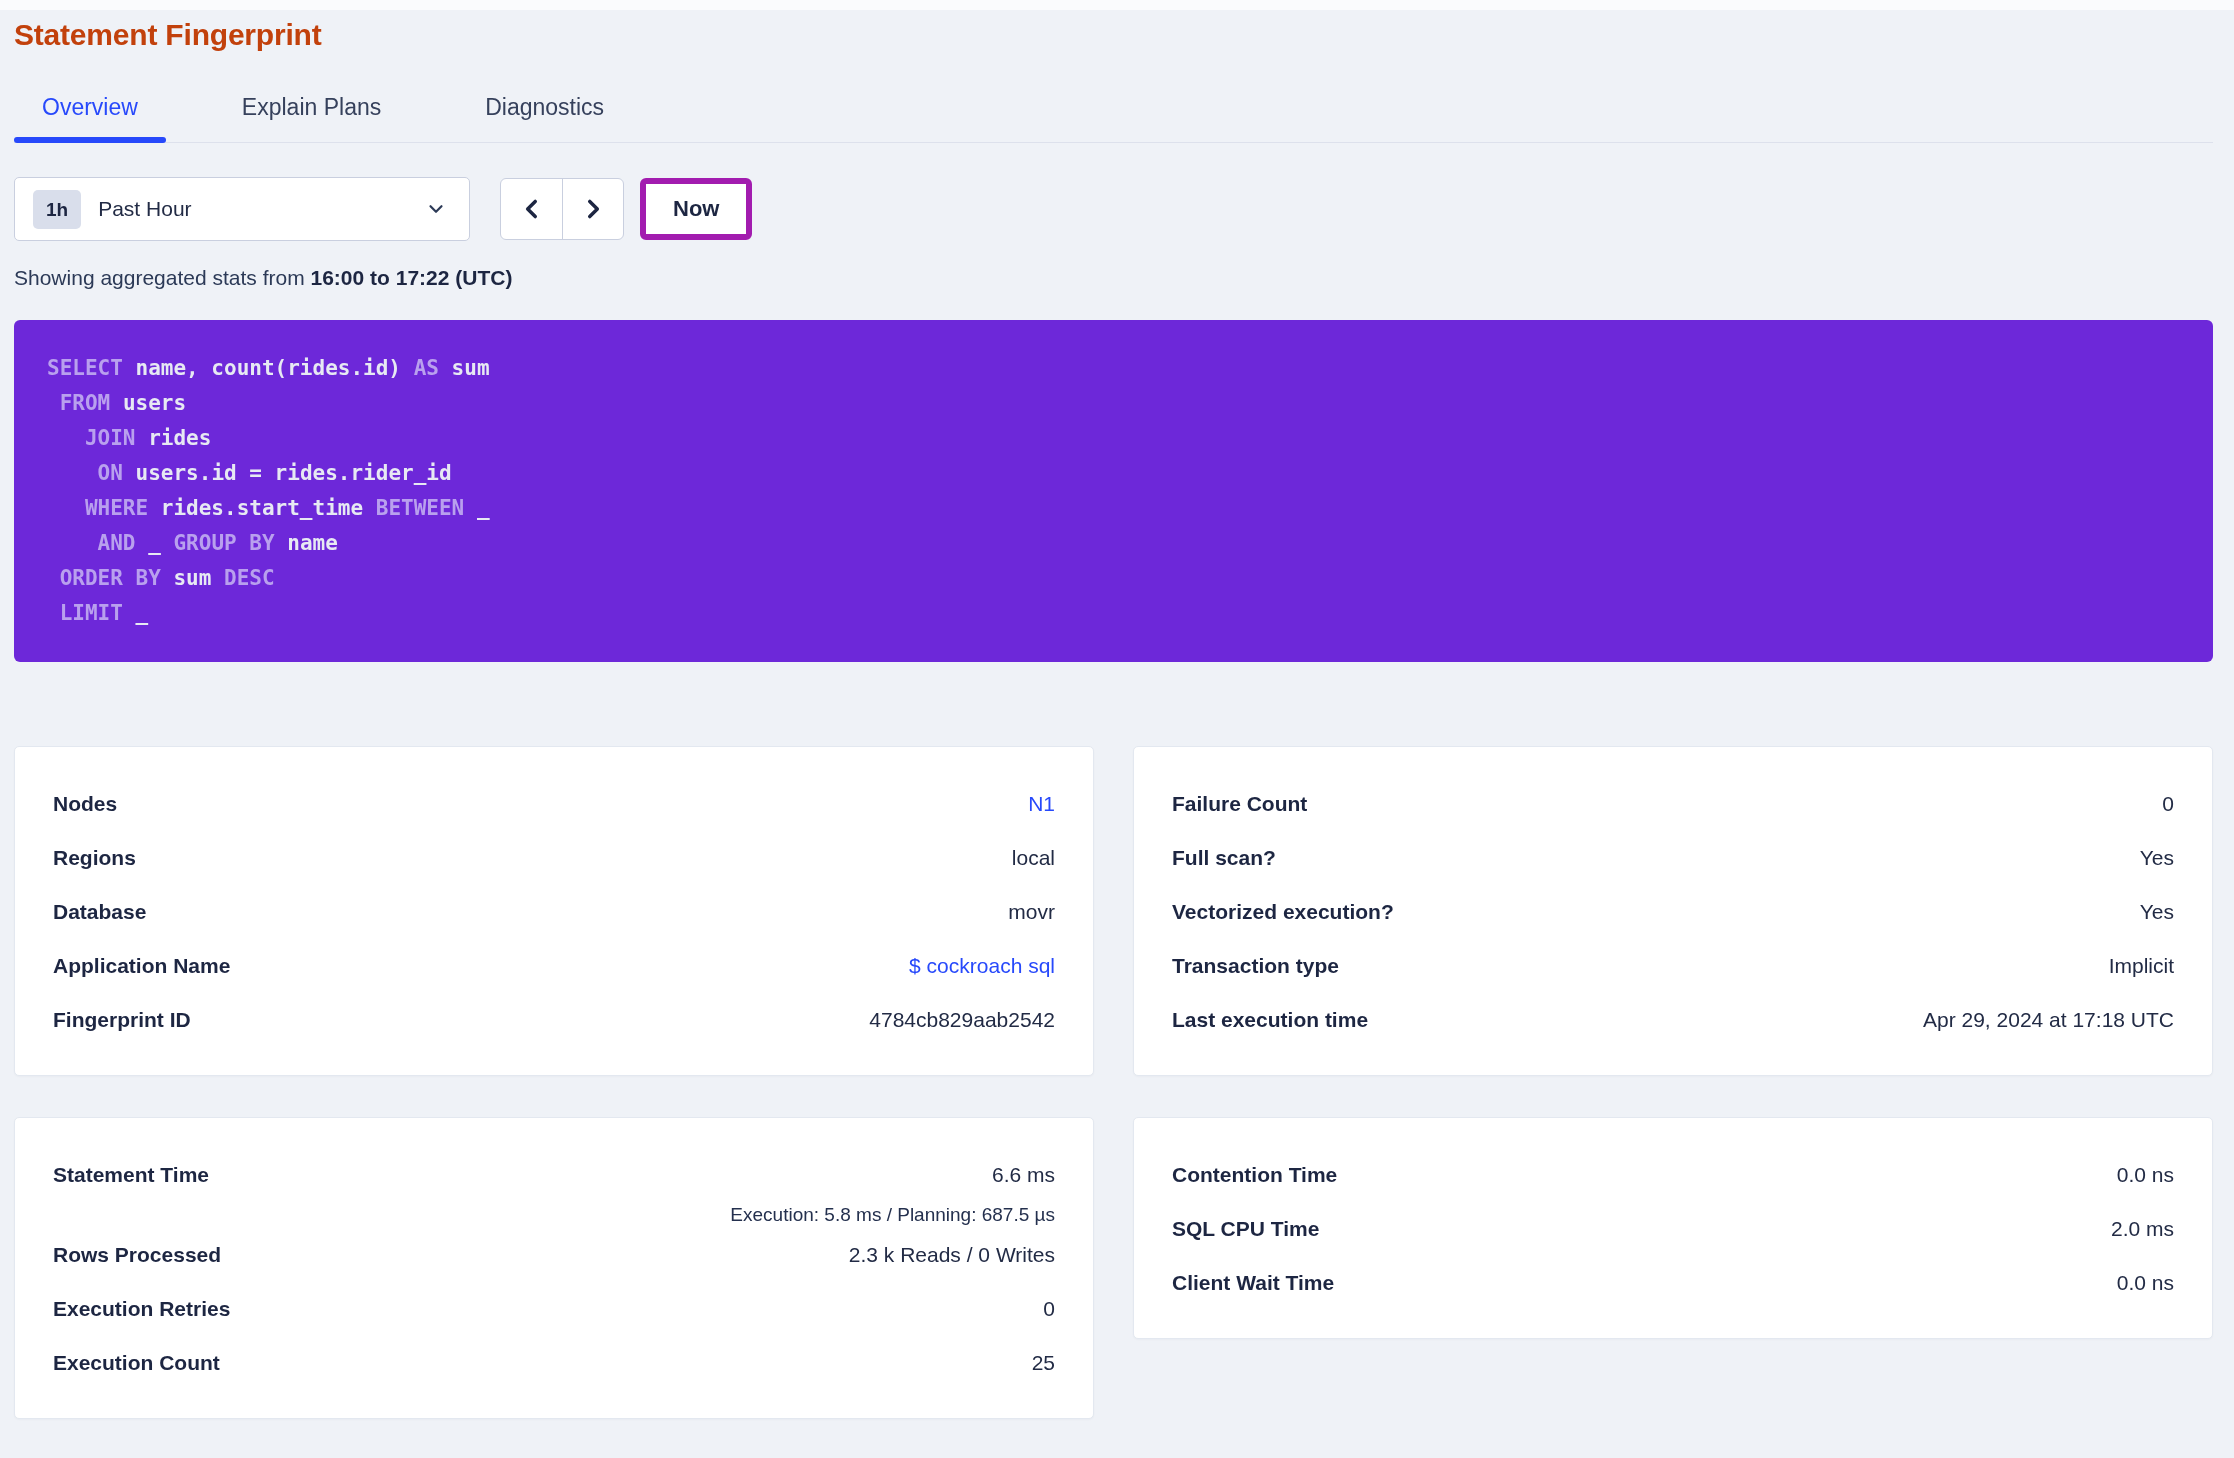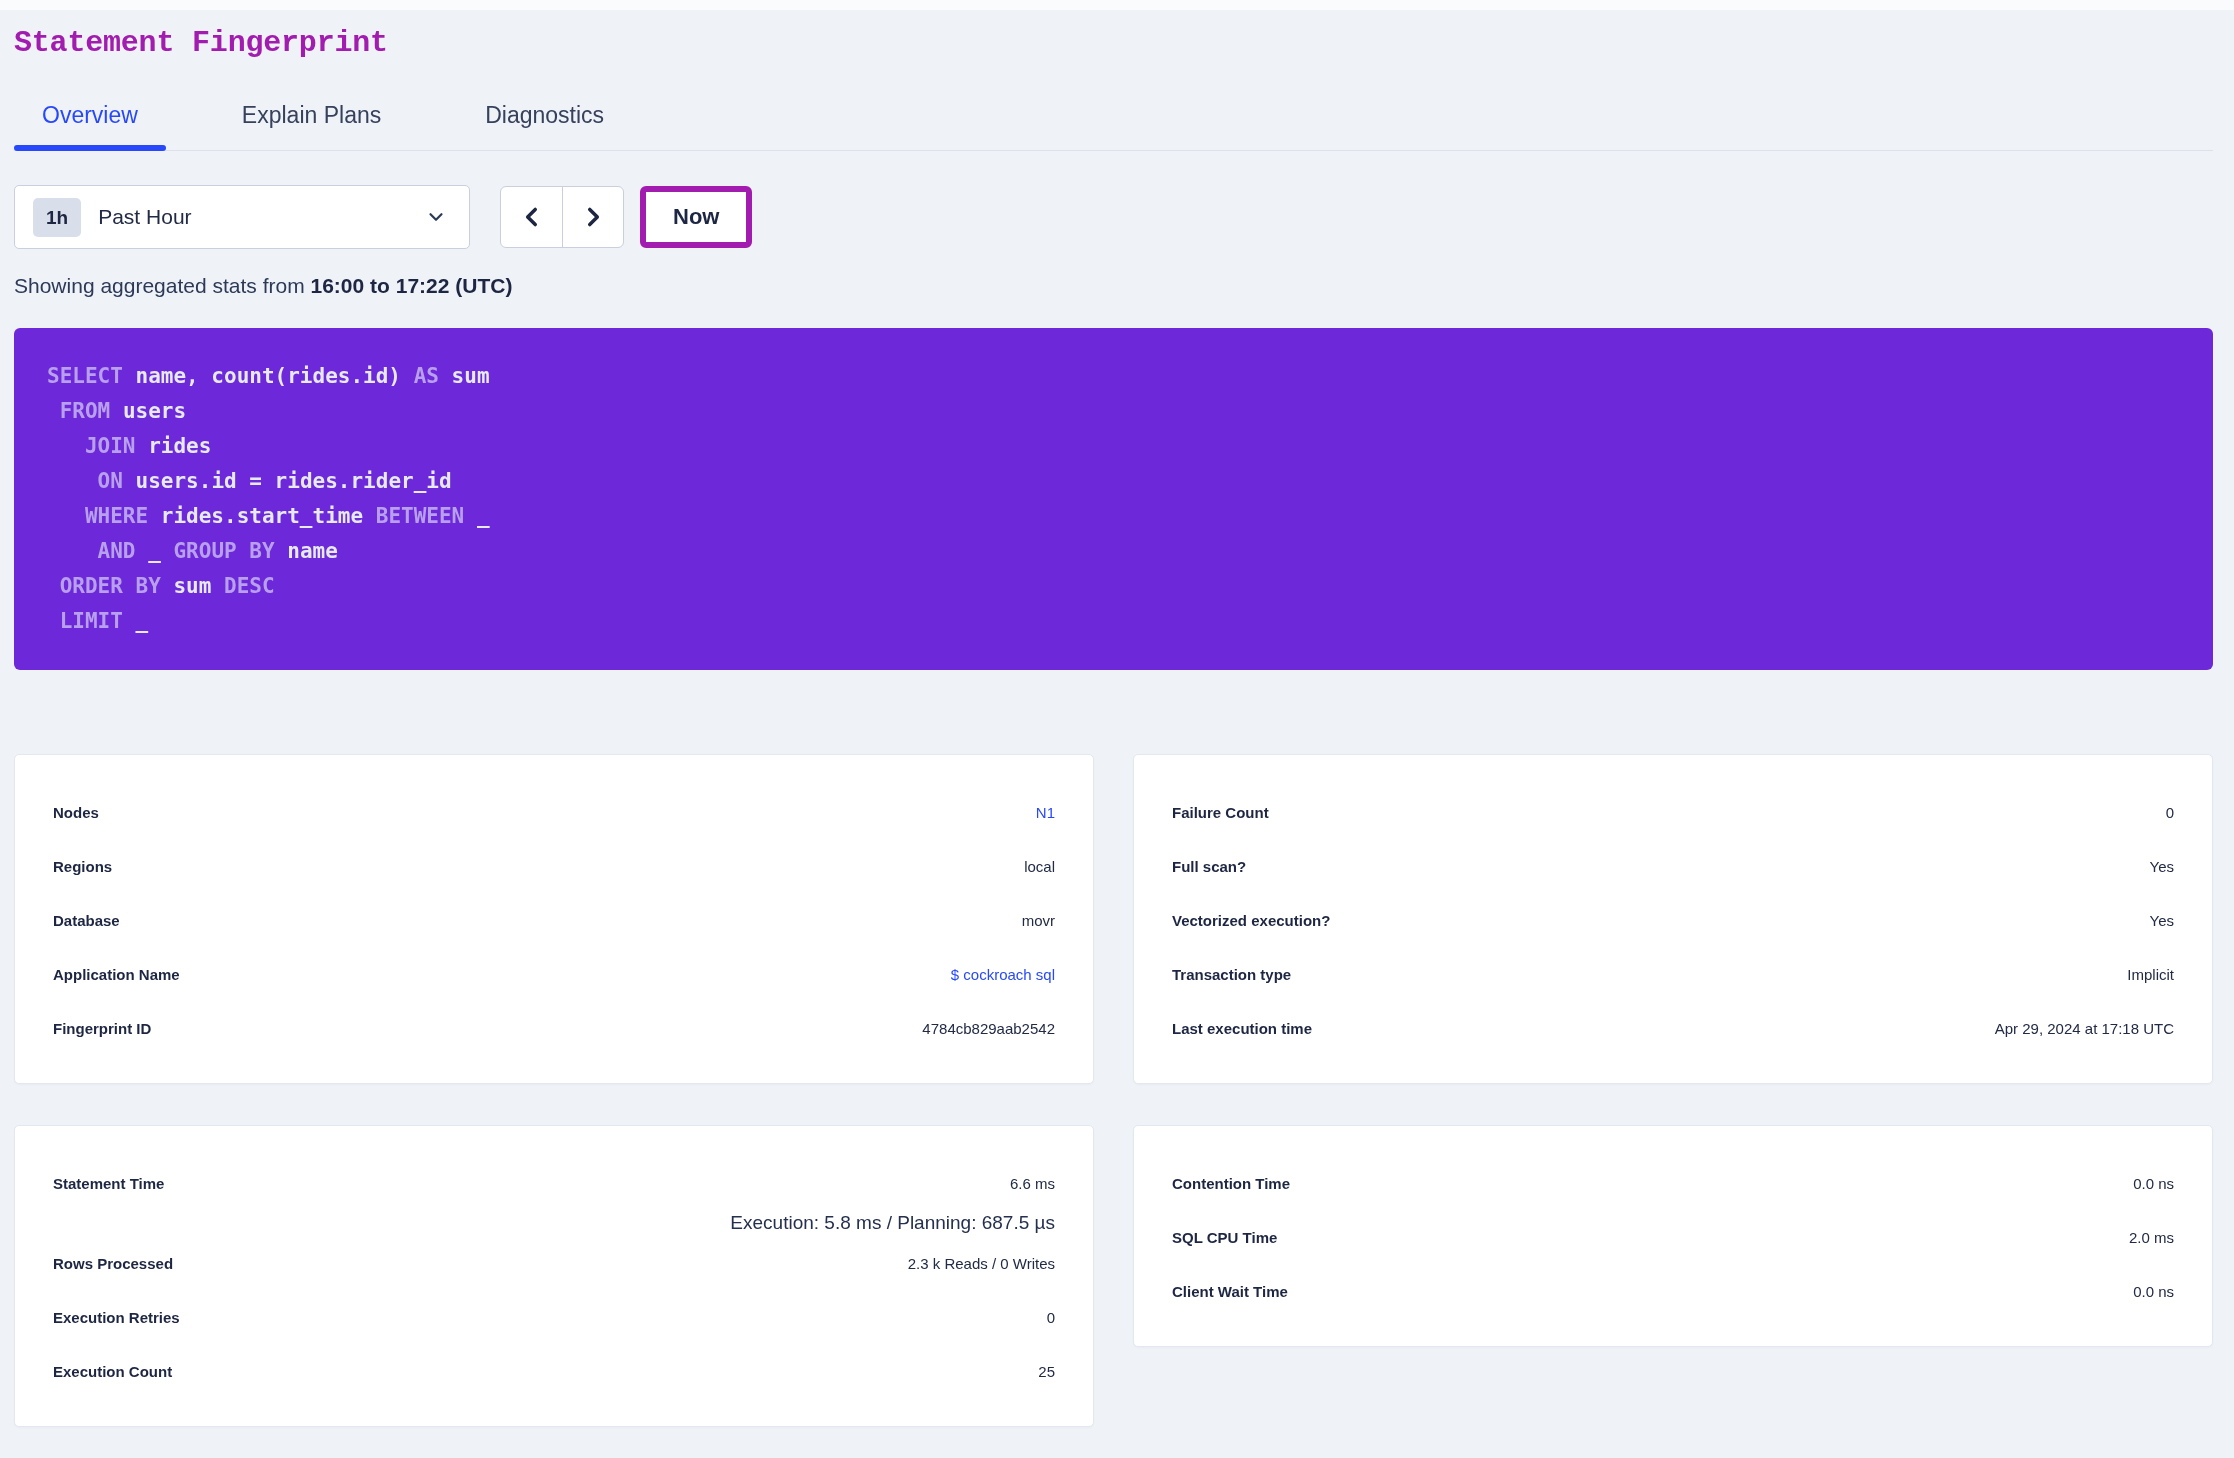--- a/index.html
+++ b/index.html
@@ -8,23 +8,23 @@
     width: 2234px; height: 1458px;
     background: #eff2f7;
     font-family: "Liberation Sans", sans-serif;
     color: #222b45;
     overflow: hidden;
   }
   .top-strip { height: 10px; background: #fafbfd; }
   .page { padding: 0 21px 0 14px; }
 
   .page-title {
-    margin: 16px 0 0 0;
+    margin: 8px 0 0 0;
     font-size: 30px; font-weight: 700;
-    color: #a21caf; letter-spacing: -0.2px; font-family: Liberation Mono, monospace;
+    color: #c2410c; letter-spacing: -0.2px;
   }
 
   
   .tabs { display: flex; margin-top: 42px; border-bottom: 1px solid #dde1ec; }
   .tab {
     position: relative;
     padding: 0 28px 21px 28px;
     margin-right: 48px;
     font-size: 23px; color: #36415c;
     cursor: pointer; white-space: nowrap;
@@ -91,21 +91,21 @@
     column-gap: 39px; row-gap: 41px;
     margin-top: 84px; align-items: start;
   }
   .card {
     background: #fff; border: 1px solid #e3e8f0; border-radius: 5px;
     padding: 30px 38px 28px 38px;
     box-shadow: 0 1px 2px rgba(30, 40, 70, 0.03);
   }
   .card-row {
     display: flex; justify-content: space-between; align-items: center;
-    height: 54px; font-size: 15px;
+    height: 54px; font-size: 21px;
   }
   .row-label { font-weight: 700; color: #1d2642; }
   .row-value { color: #222b45; text-align: right; }
   .row-value.link { color: #2749fb; cursor: pointer; }
   .row-sub {
     text-align: right; font-size: 19px; color: #24304e;
     line-height: 26px; height: 26px;
   }
 </style>
 </head>

